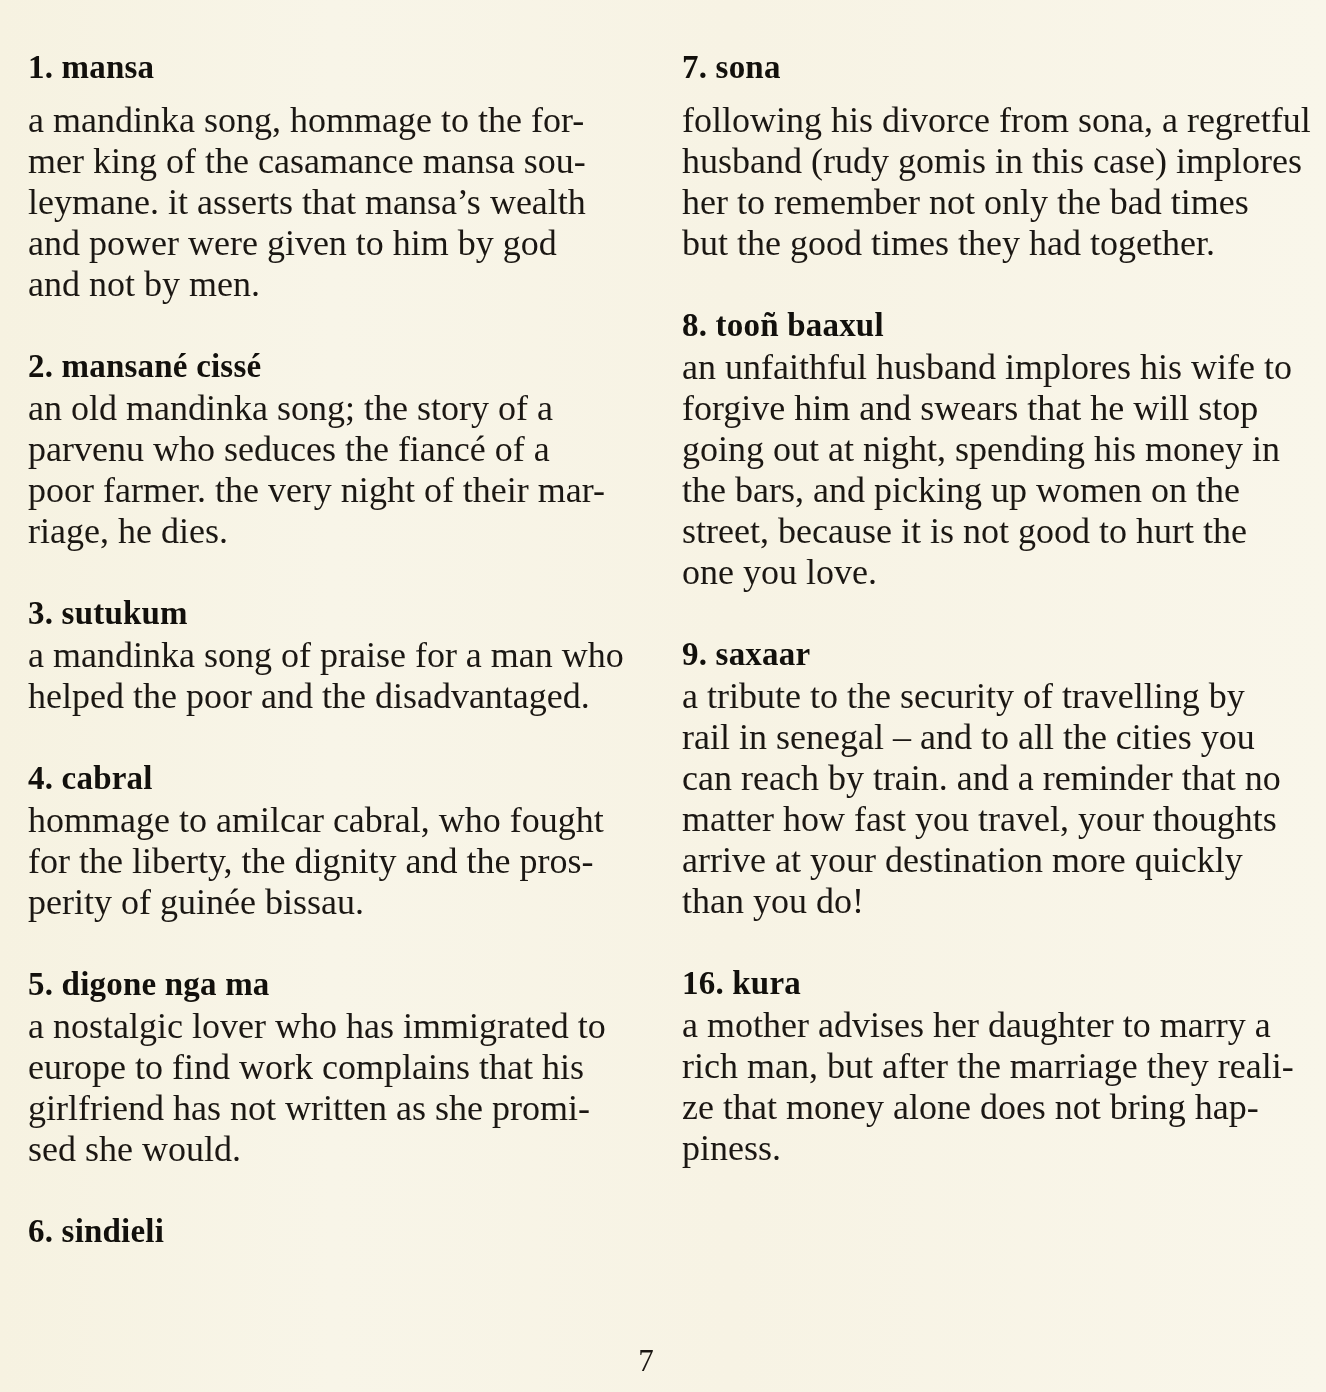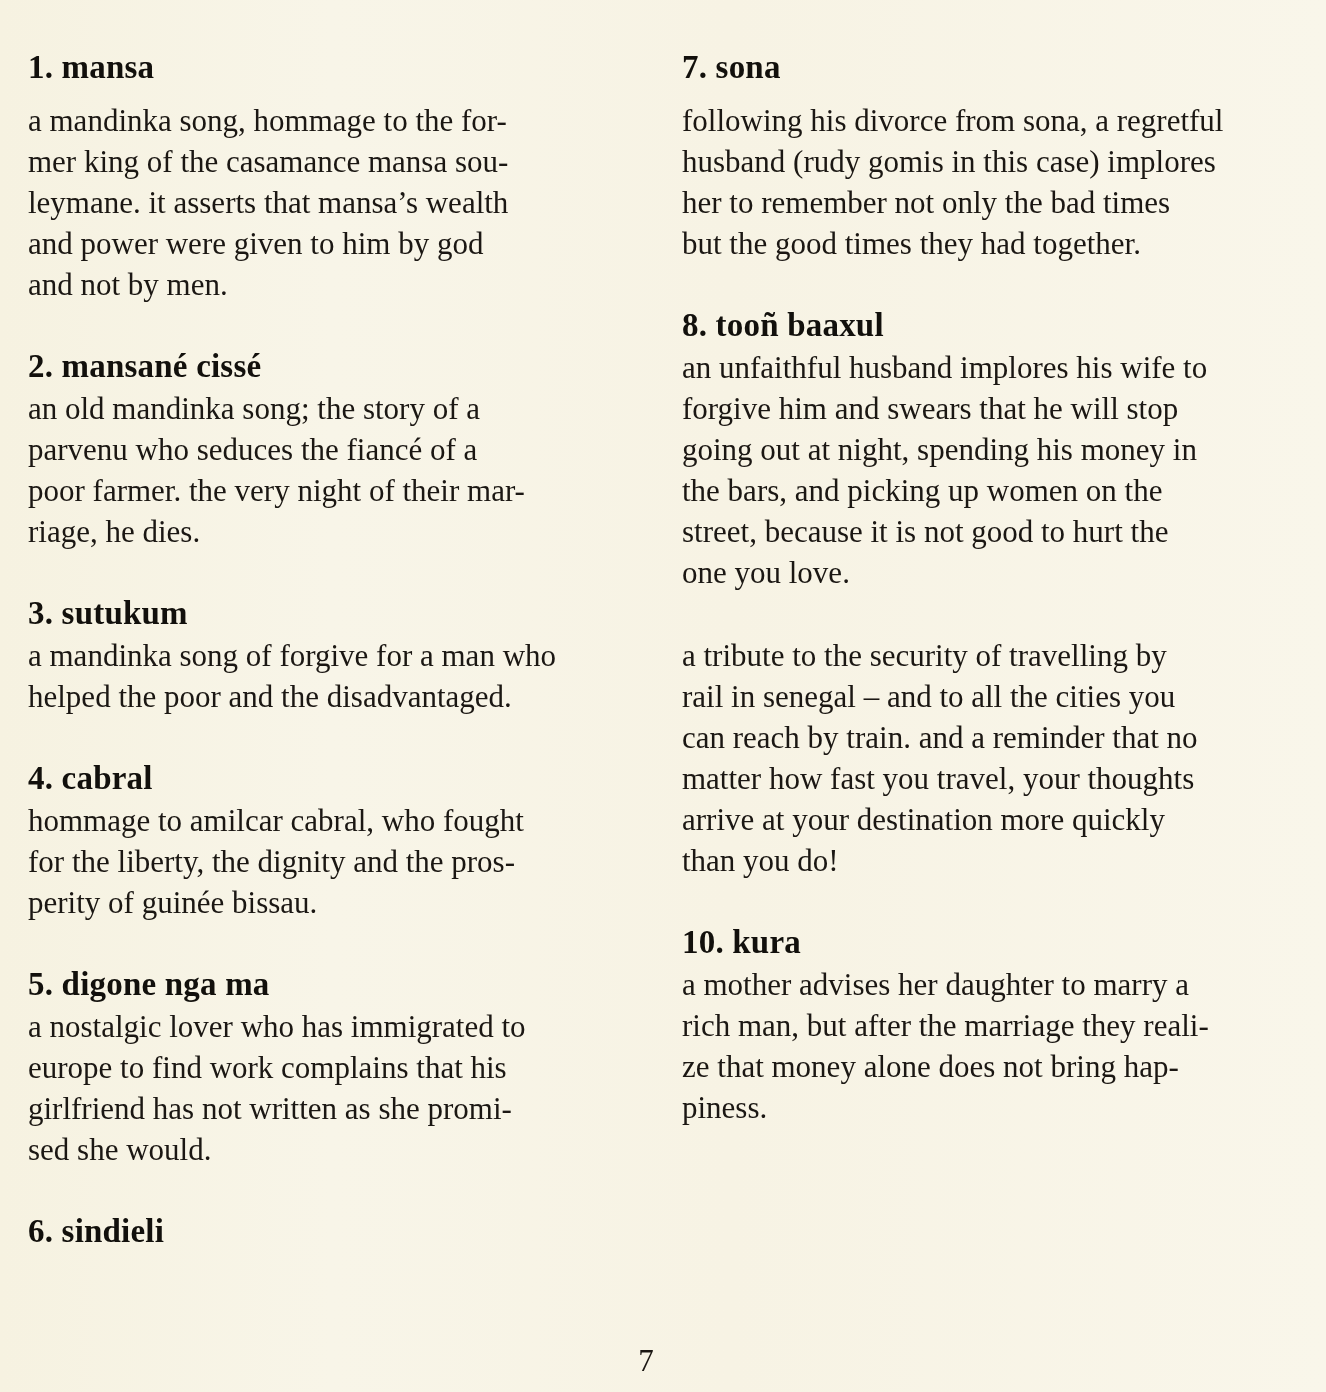--- a/index.html
+++ b/index.html
@@ -27,21 +27,21 @@
     margin: 0 0 3px 0;
     font-size: 33px;
     line-height: 38px;
     font-weight: 700;
     color: #12100c;
     letter-spacing: 0.2px;
   }
   .track.first .track-title { margin-bottom: 14px; }
   .track-desc {
     margin: 0;
-    font-size: 31px;
+    font-size: 36px;
     line-height: 41px;
     white-space: pre;
     color: #1b1713;
   }
   .page-number {
     position: absolute;
     top: 1340px;
     left: 646px;
     transform: translateX(-50%);
     font-size: 31px;
@@ -66,21 +66,21 @@
       </section>
       <section class="track">
         <h2 class="track-title">2. mansané cissé</h2>
         <p class="track-desc">an old mandinka song; the story of a
 parvenu who seduces the fiancé of a
 poor farmer. the very night of their mar-
 riage, he dies.</p>
       </section>
       <section class="track">
         <h2 class="track-title">3. sutukum</h2>
-        <p class="track-desc">a mandinka song of forgive for a man who
+        <p class="track-desc">a mandinka song of praise for a man who
 helped the poor and the disadvantaged.</p>
       </section>
       <section class="track">
         <h2 class="track-title">4. cabral</h2>
         <p class="track-desc">hommage to amilcar cabral, who fought
 for the liberty, the dignity and the pros-
 perity of guinée bissau.</p>
       </section>
       <section class="track">
         <h2 class="track-title">5. digone nga ma</h2>
@@ -105,29 +105,30 @@
       <section class="track">
         <h2 class="track-title">8. tooñ baaxul</h2>
         <p class="track-desc">an unfaithful husband implores his wife to
 forgive him and swears that he will stop
 going out at night, spending his money in
 the bars, and picking up women on the
 street, because it is not good to hurt the
 one you love.</p>
       </section>
       <section class="track">
+        <h2 class="track-title">9. saxaar</h2>
         <p class="track-desc">a tribute to the security of travelling by
 rail in senegal – and to all the cities you
 can reach by train. and a reminder that no
 matter how fast you travel, your thoughts
 arrive at your destination more quickly
 than you do!</p>
       </section>
       <section class="track">
-        <h2 class="track-title">10. kura</h2>
+        <h2 class="track-title">16. kura</h2>
         <p class="track-desc">a mother advises her daughter to marry a
 rich man, but after the marriage they reali-
 ze that money alone does not bring hap-
 piness.</p>
       </section>
     </div>
 
   </div>
 
   <div class="page-number">7</div>

